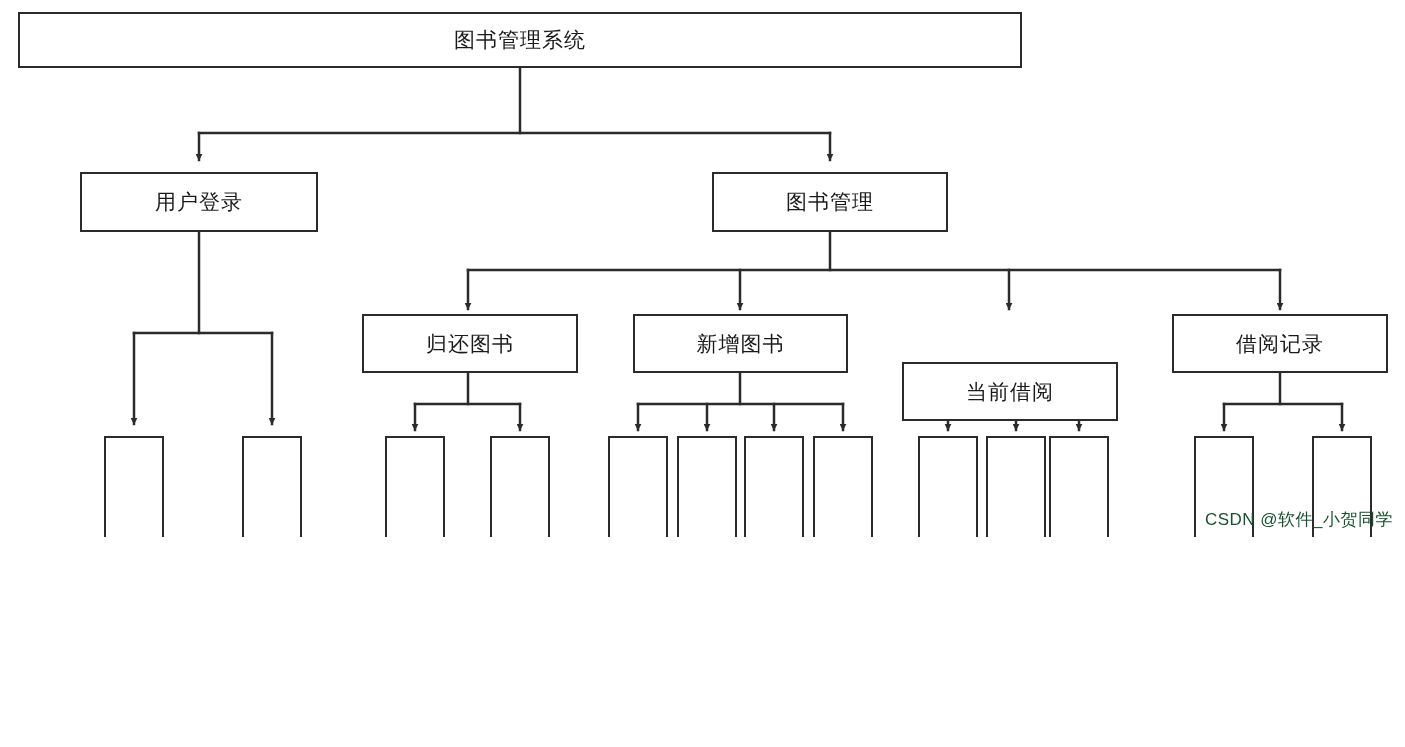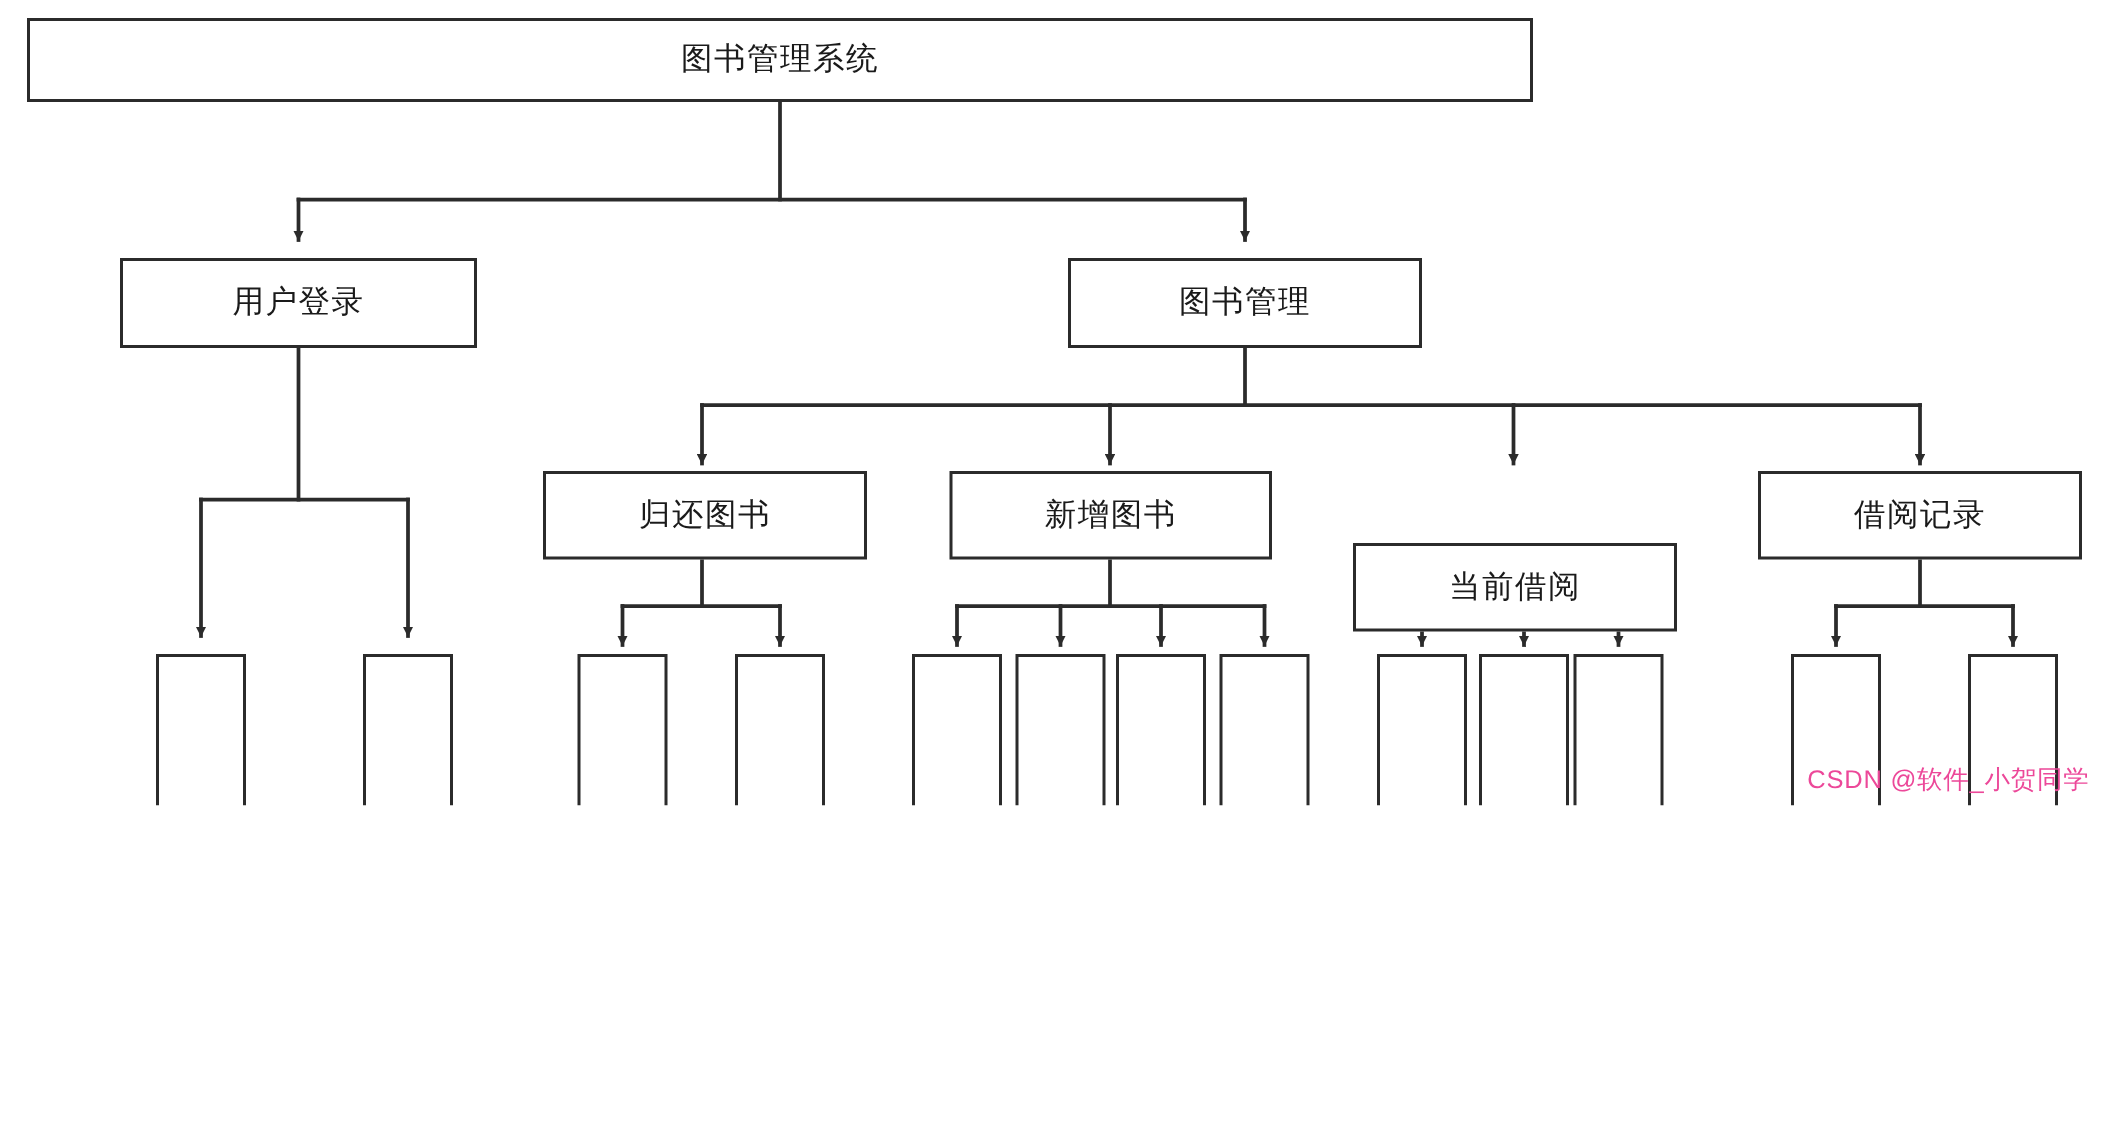--- a/index.html
+++ b/index.html
@@ -50,21 +50,21 @@
   }
   .node-box.vertical > span {
     display: block;
     text-align: center;
   }
   .watermark {
     position: absolute;
     right: 12px;
     bottom: 6px;
     font-size: 17px;
-    color: #ec4899;
+    color: #14532d;
     letter-spacing: 0.5px;
     white-space: nowrap;
     pointer-events: none;
   }
 </style>
 </head>
 <body>
 
 <div id="canvas">
 

